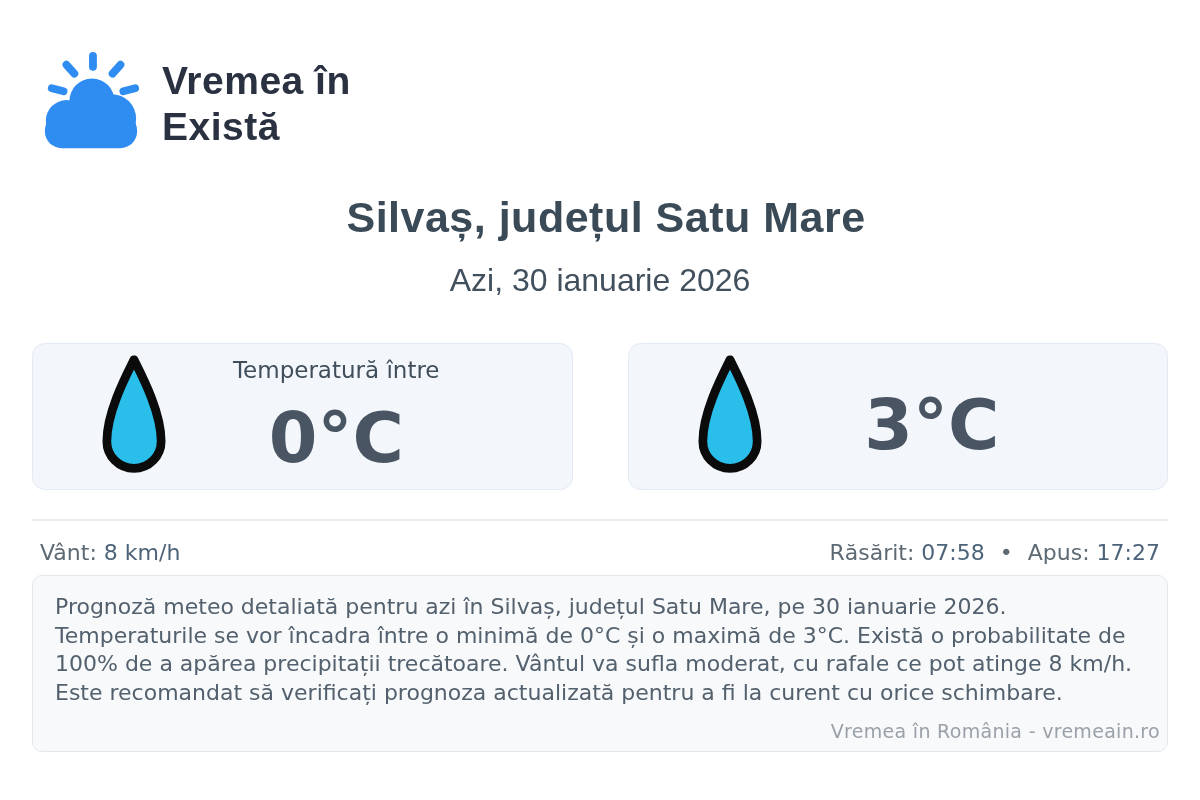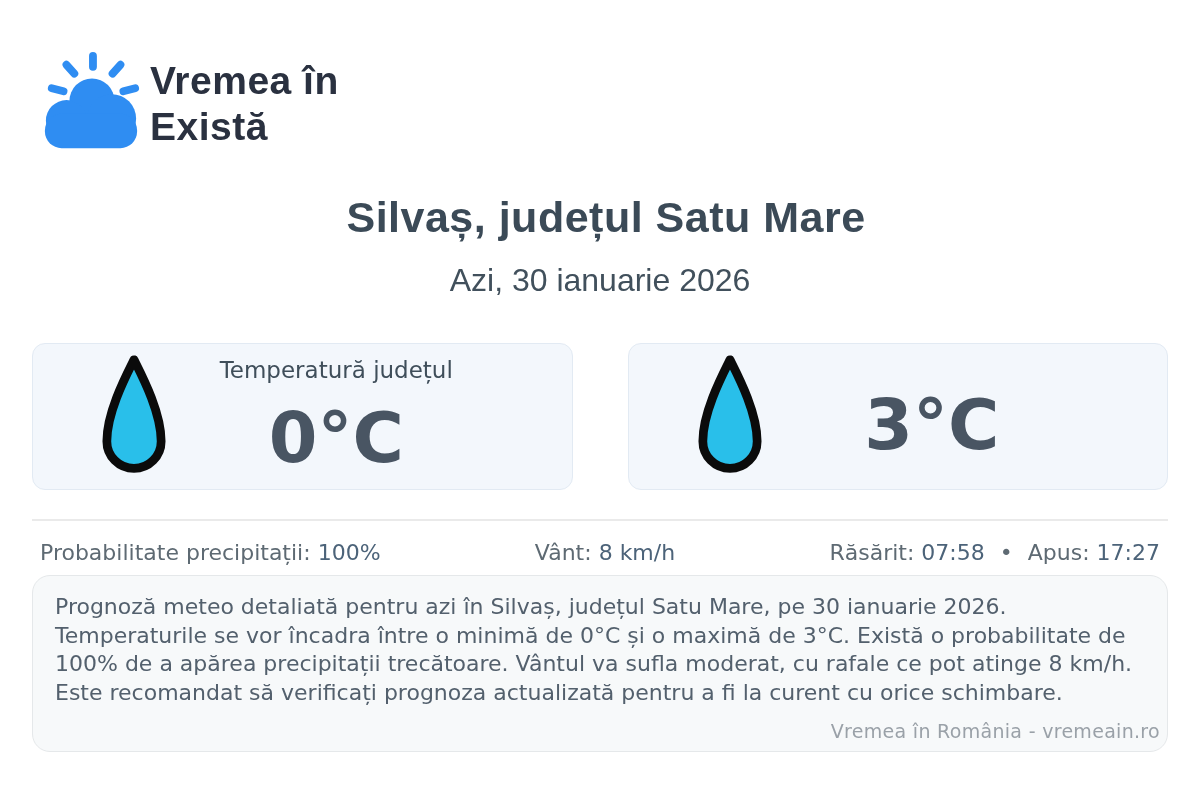--- a/index.html
+++ b/index.html
@@ -1,20 +1,20 @@
 <!DOCTYPE html>
 <html><head>
 <meta charset="utf-8">
 <style>
   * { margin: 0; padding: 0; box-sizing: border-box; }
   html, body { width: 1200px; height: 800px; background: #ffffff; overflow: hidden; }
   body { font-family: "DejaVu Sans", sans-serif; position: relative; }
 
   
-  .logo-row { position: absolute; top: 52px; left: 40px; display: flex; align-items: center; gap: 8px; }
+  .logo-row { position: absolute; top: 52px; left: 40px; display: flex; align-items: center; gap: 20px; }
   .logo-icon { width: 102px; height: 104px; }
   .logo-text {
     font-family: "Liberation Sans", sans-serif;
     font-size: 39px; font-weight: 800; color: #2a3140;
     line-height: 1.17; letter-spacing: 0.5px;
   }
 
   
   .header { position: absolute; top: 193px; left: 0; width: 100%; text-align: center; }
   .page-title {
@@ -41,21 +41,21 @@
   
   .divider { position: absolute; top: 519px; left: 32px; right: 32px; border-top: 2px solid #eaeaea; }
   .stats { position: absolute; top: 540px; left: 40px; right: 40px; display: flex; justify-content: space-between; font-size: 22px; }
   .stat-label { color: #5e6a73; }
   .stat-value { color: #4c6379; }
   .stat-sep { color: #5e6a73; padding: 0 8px; }
 
   
   .description-box {
     position: absolute; top: 575px; left: 32px; right: 32px; height: 177px;
-    background: #f7f9fa; border: 1px solid #e5e8ea; border-radius: 18px;
+    background: #f7f9fa; border: 1px solid #e5e8ea; border-radius: 10px;
     padding: 17px 22px; font-size: 22px; line-height: 28.5px; color: #53606d;
   }
 
   
   .footer { position: absolute; top: 720px; right: 40px; font-size: 19px; color: #9aa1a8; letter-spacing: 0.3px; }
 </style>
 </head>
 <body>
 
 <div class="logo-row">
@@ -84,41 +84,37 @@
   <div class="page-title">Silvaș, județul Satu Mare</div>
   <div class="page-subtitle">Azi, 30 ianuarie 2026</div>
 </div>
 
 <div class="cards">
   <div class="card">
     <svg class="drop-icon" viewBox="0 0 76 134" aria-hidden="true">
       <path d="M38 8 C30 24 10 62 10 92 a28 28 0 0 0 56 0 C66 62 46 24 38 8 Z" fill="#29bfea" stroke="#0b0b0b" stroke-width="9" stroke-linejoin="round"></path>
     </svg>
     <div class="card-text">
-      <div class="card-label">Temperatură județul</div>
+      <div class="card-label">Temperatură între</div>
       <div class="card-value">0°C</div>
     </div>
   </div>
   <div class="card">
     <svg class="drop-icon" viewBox="0 0 76 134" aria-hidden="true">
       <path d="M38 8 C30 24 10 62 10 92 a28 28 0 0 0 56 0 C66 62 46 24 38 8 Z" fill="#29bfea" stroke="#0b0b0b" stroke-width="9" stroke-linejoin="round"></path>
     </svg>
     <div class="card-text">
       <div class="card-value">3°C</div>
     </div>
   </div>
 </div>
 
 <div class="divider"></div>
 
 <div class="stats">
-  <div>
-    <span class="stat-label">Probabilitate precipitații:</span>
-    <span class="stat-value">100%</span>
-  </div>
   <div>
     <span class="stat-label">Vânt:</span>
     <span class="stat-value">8 km/h</span>
   </div>
   <div>
     <span class="stat-label">Răsărit:</span>
     <span class="stat-value">07:58</span>
     <span class="stat-sep">•</span>
     <span class="stat-label">Apus:</span>
     <span class="stat-value">17:27</span>

